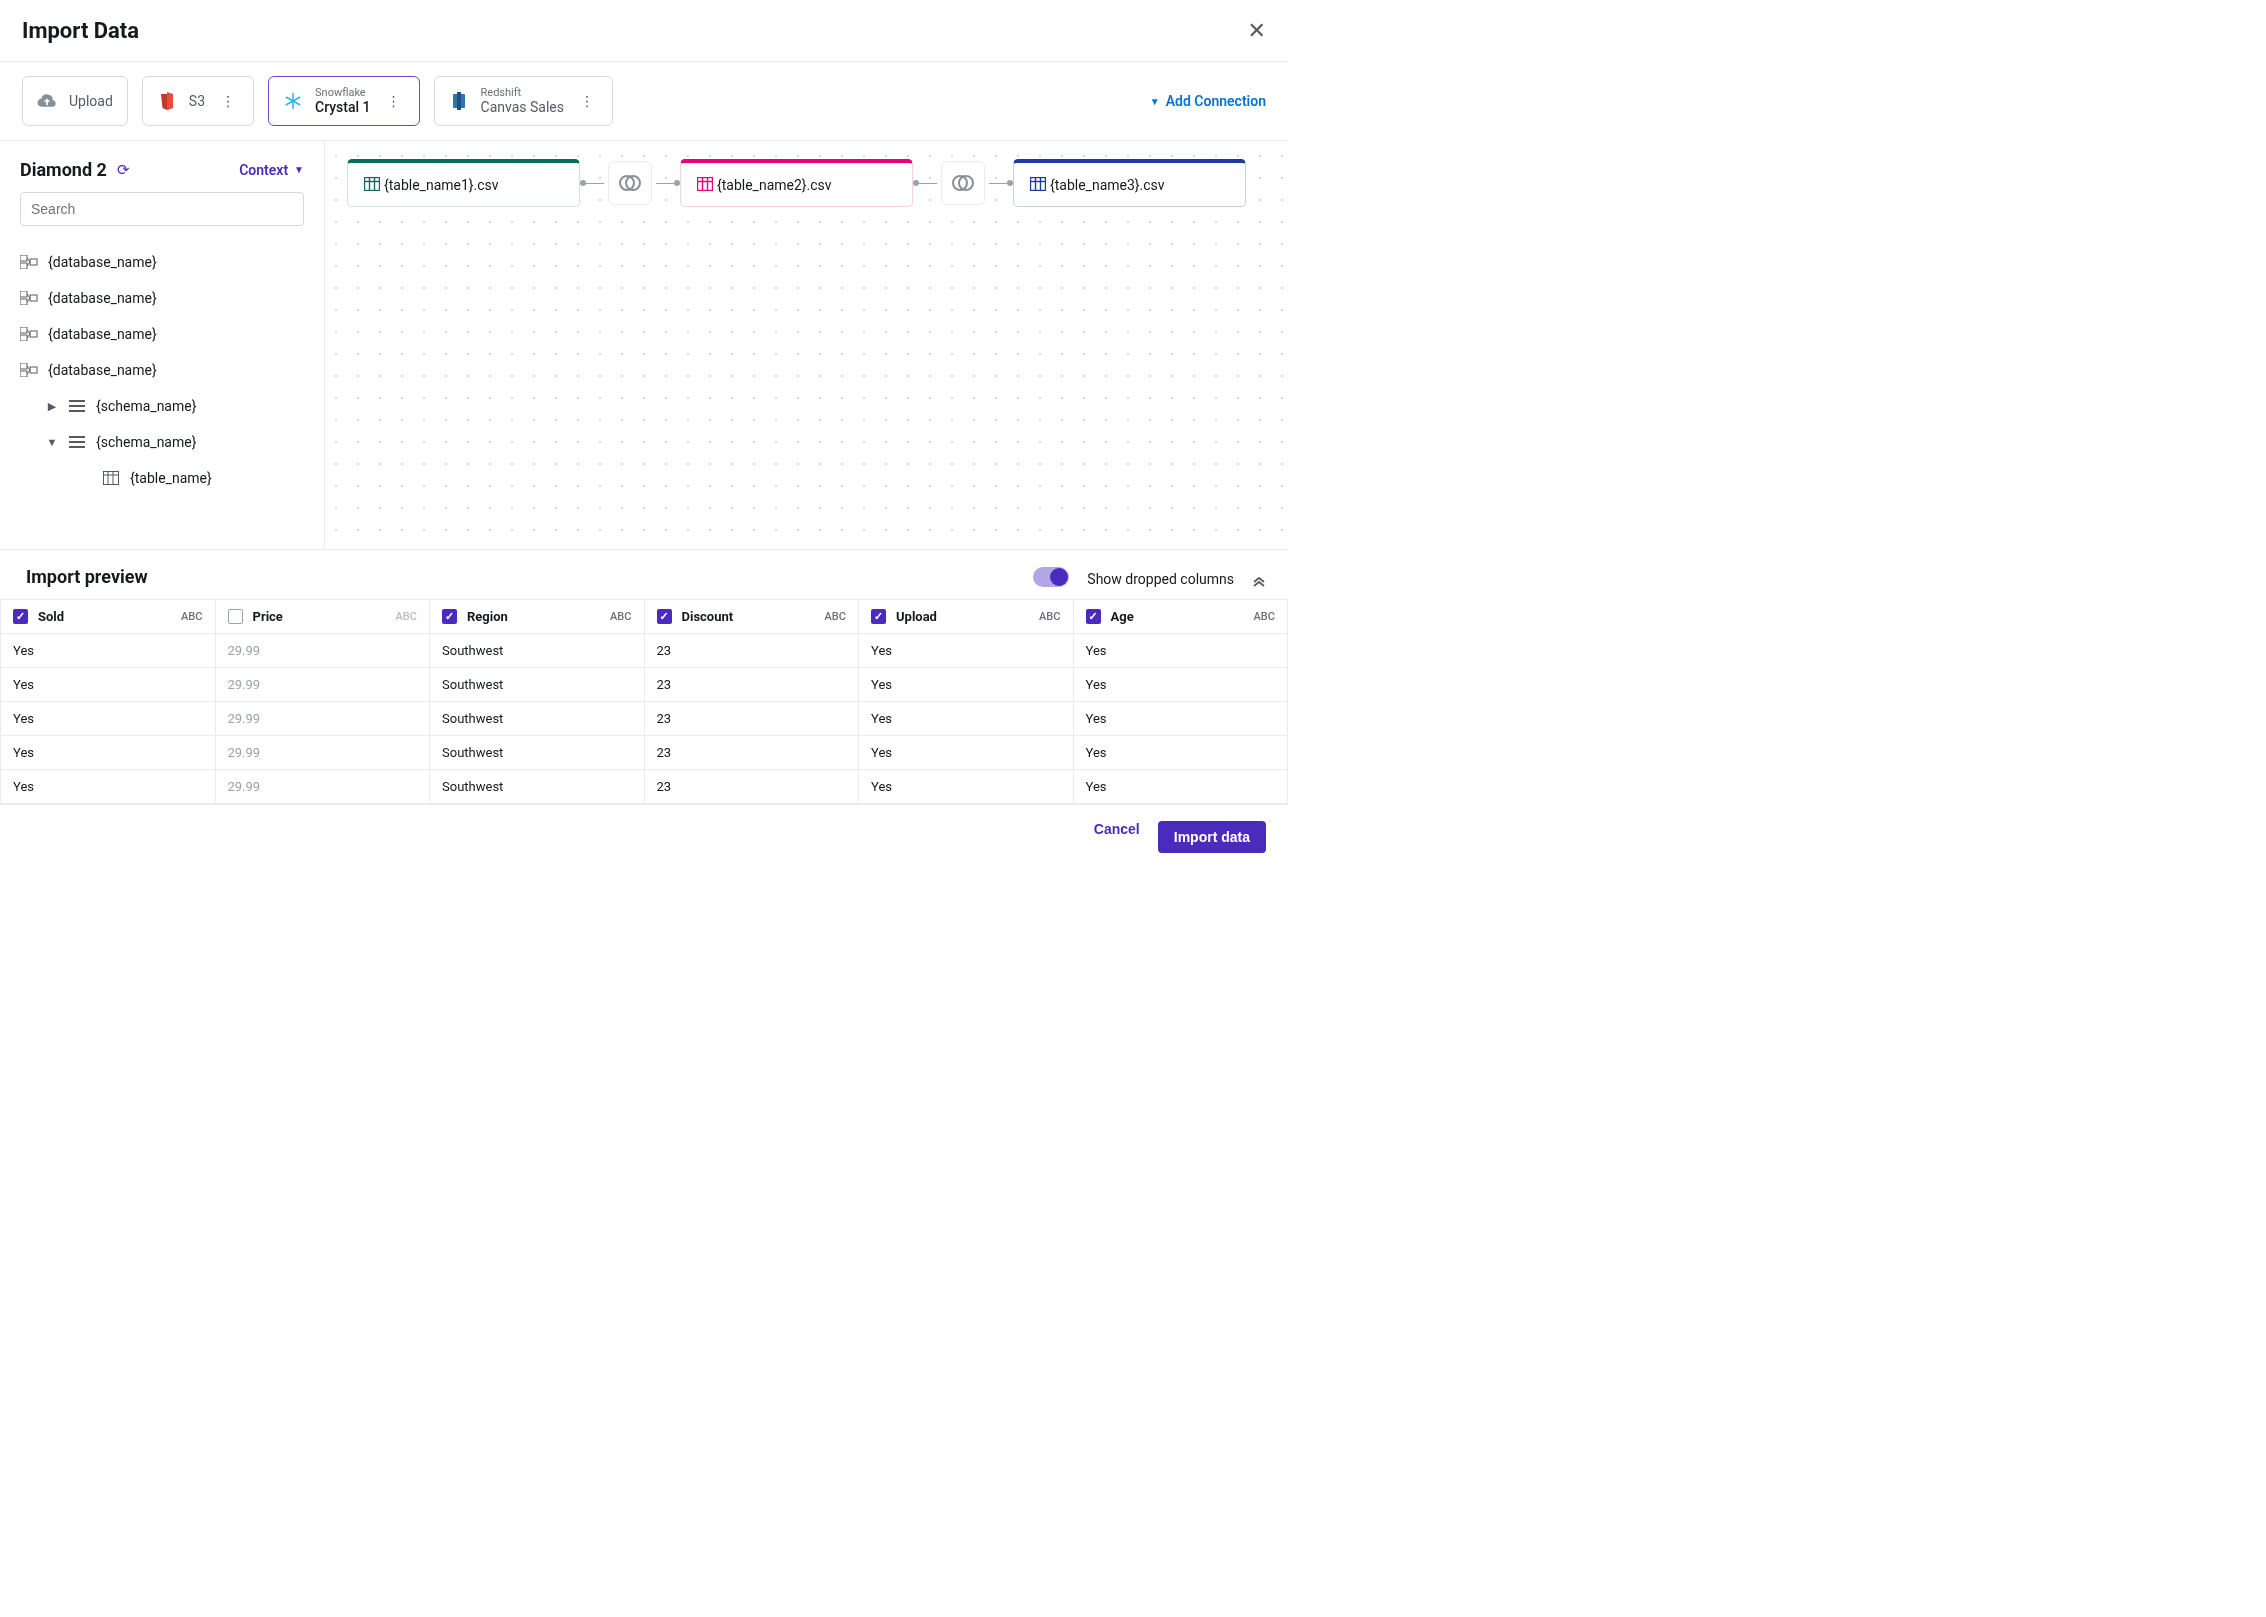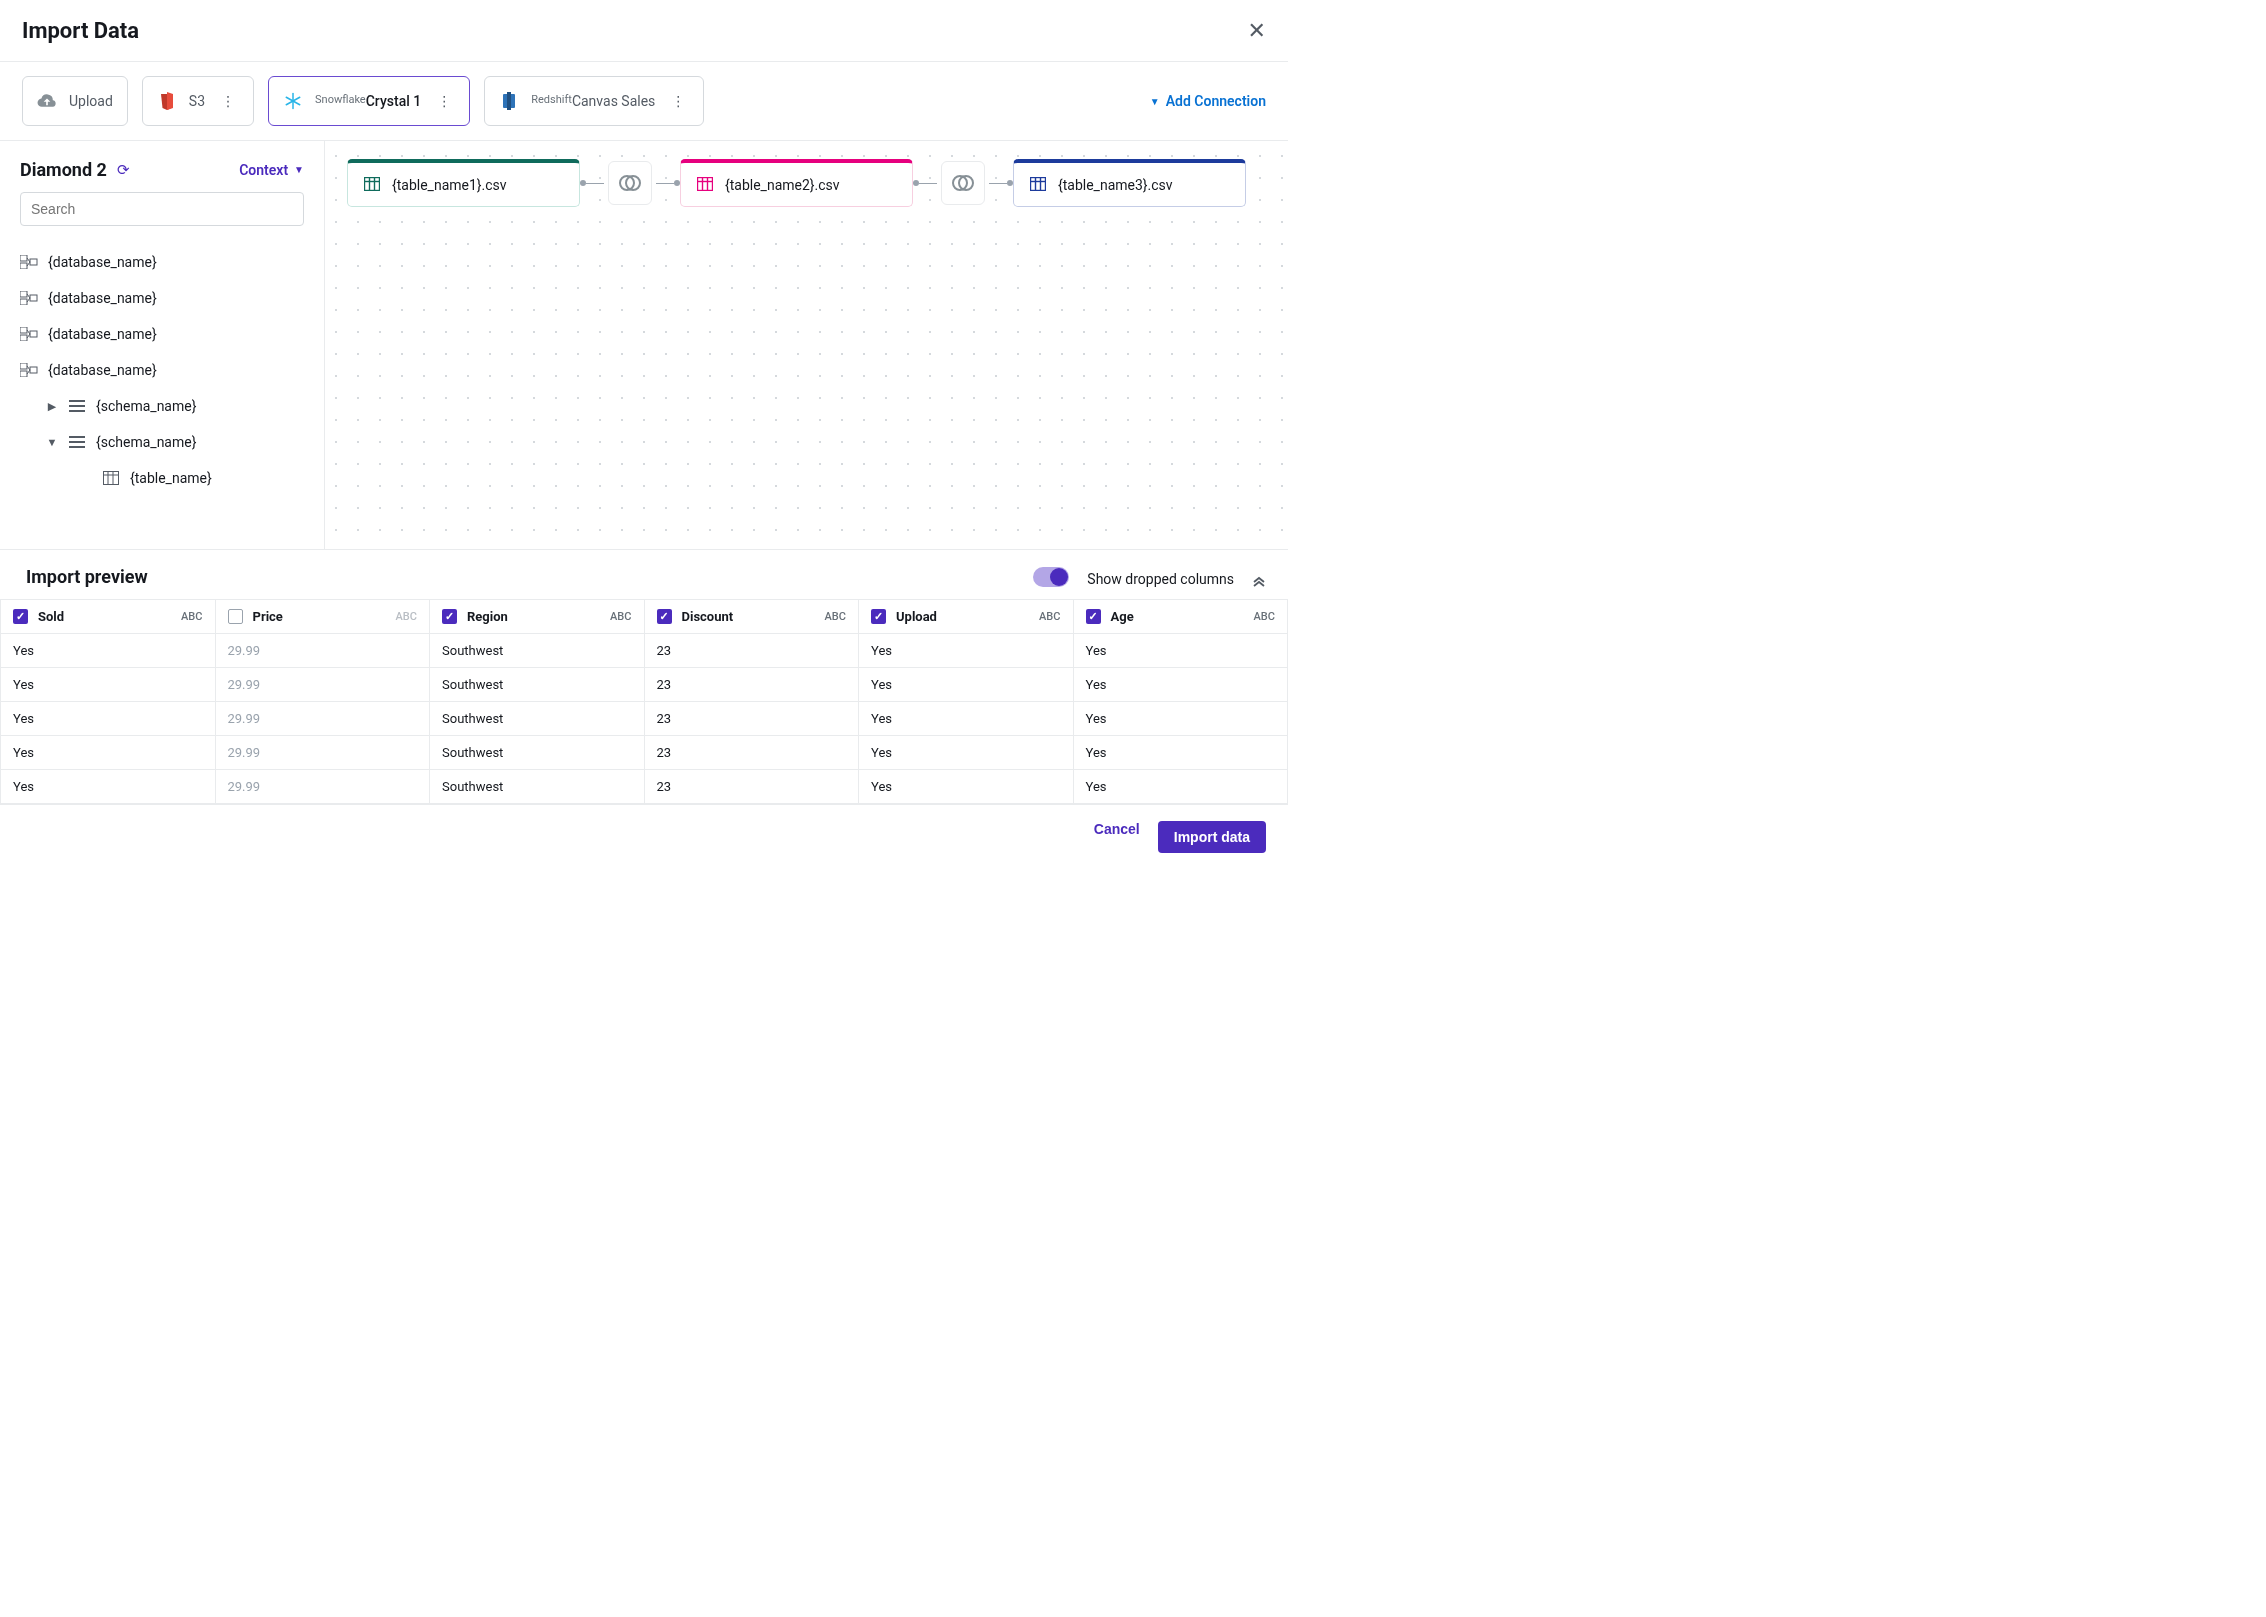--- a/index.html
+++ b/index.html
@@ -34,21 +34,21 @@
     align-items: center;
     gap: 12px;
     border: 1px solid #d5d9dd;
     border-radius: 6px;
     padding: 10px 14px;
     height: 50px;
     background: #fff;
   }
   .conn-card.selected { border: 1.5px solid #6a4bd1; }
   .conn-card .icon-slot { width: 20px; height: 20px; display:flex; align-items:center; justify-content:center; }
-  .conn-card .labels { display:flex; line-height:1.2; }
+  .conn-card .labels { display:flex; flex-direction:column; line-height:1.2; }
   .conn-card .small { font-size:11px; color:#687078; }
   .conn-card .big { font-size:14px; color:#545b64; }
   .conn-card .big.dark { color:#16191f; font-weight:500; }
   .conn-card .kebab { color:#545b64; padding:0 4px; cursor:pointer; }
   .spacer-flex { flex: 1; }
   .add-conn { color:#0972d3; font-size:14px; font-weight:600; display:flex; align-items:center; gap:6px; cursor:pointer; }
   .add-conn .caret { font-size:10px; color:#0972d3; }
 
   
   .main-split { display:flex; border-bottom:1px solid #e9ebed; }
@@ -100,21 +100,21 @@
   }
   .canvas-head { display:flex; justify-content:space-between; align-items:center; margin-bottom: 119px;}
   .autosaved { color:#687078; font-size:13px; }
   .edit-sql {
     border:1px solid #6a4bd1; color:#4b2bbd;
     background:#fff; border-radius:4px; padding:5px 12px;
     font-size:13px; font-weight:600; cursor:pointer;
   }
   .flow-row { display:flex; align-items:center; gap:0; }
   .flow-node {
-    display:flex; align-items:center; gap:12px;
+    display:flex; align-items:center; gap:4px;
     background:#fff; border:1px solid;
     border-radius:5px; padding: 3px 16px;
     height:48px; min-width:233px;
     position:relative;
     border-top-width:4px;
   }
   .flow-node.green { border-color:#c7e6df; border-top-color:#0f6b5c; }
   .flow-node.pink  { border-color:#f7cfe0; border-top-color:#e6007e; }
   .flow-node.blue  { border-color:#c5cde6; border-top-color:#1d3b9c; }
   .flow-node .tbl-icon { width:16px; height:16px; }

